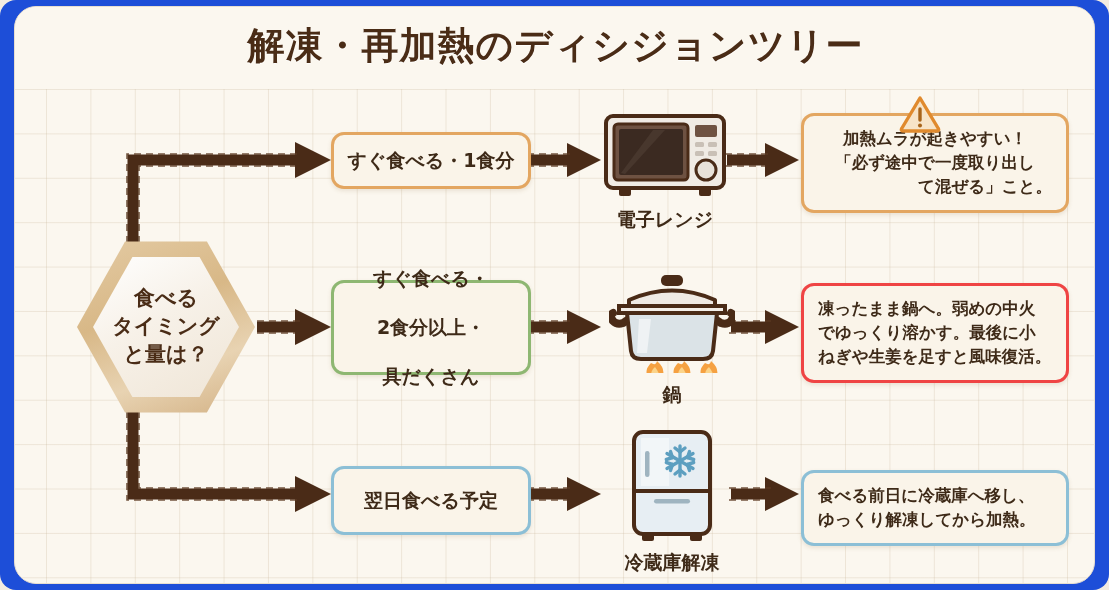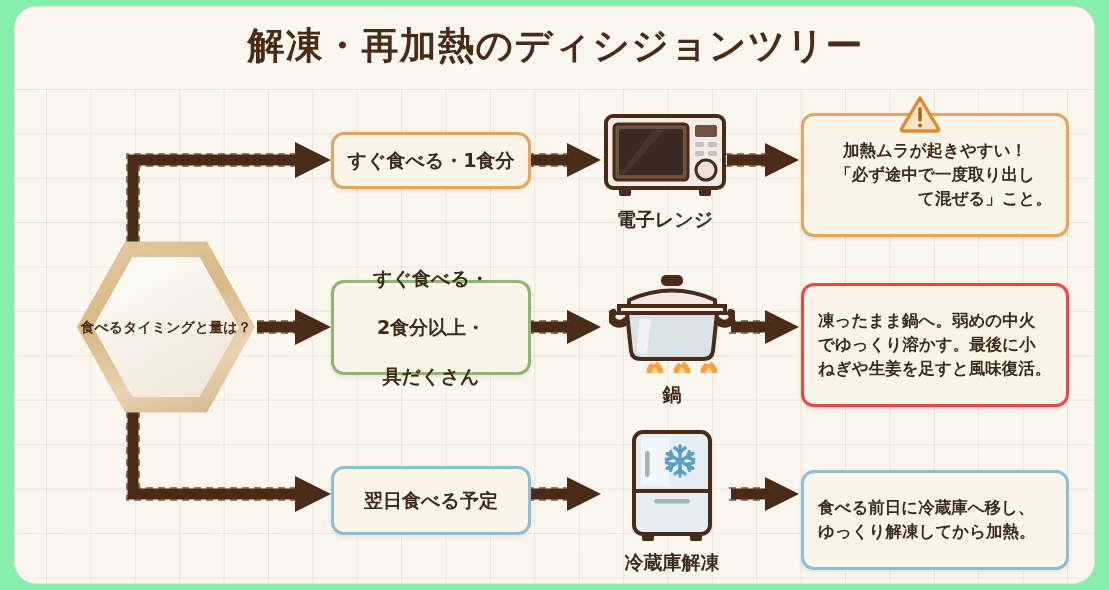--- a/index.html
+++ b/index.html
@@ -8,21 +8,22 @@
     background: #f3ece1;
   }
   body {
     font-family: "DejaVu Sans", "Liberation Sans", sans-serif;
   }
   #stage {
     position: relative;
     width: 1109px;
     height: 590px;
     overflow: hidden;
-    background: #86efac;
+    background: #1d4ed8;
+    border-radius: 16px;
   }
 
   
   .card {
     position: absolute;
     left: 14px;
     top: 6px;
     width: 1081px;
     height: 578px;
     border-radius: 22px;
@@ -84,24 +85,24 @@
   .hex-inner {
     position: absolute;
     left: 16px; top: 16px; right: 16px; bottom: 16px;
     background: linear-gradient(150deg, #ffffff 0%, #f7f1e8 45%, #efe5d6 100%);
     clip-path: polygon(27% 2%, 73% 2%, 100% 50%, 73% 98%, 27% 98%, 0% 50%);
   }
   .hex-text {
     position: absolute;
     inset: 0;
     display: flex;
-    flex-direction: row;
+    flex-direction: column;
     align-items: center;
     justify-content: center;
-    font-size: 14px;
+    font-size: 21px;
     font-weight: bold;
     color: #4a2c16;
     line-height: 1.32;
     text-align: center;
   }
 
   
   .dbox {
     position: absolute;
     box-sizing: border-box;
@@ -118,21 +119,21 @@
   .dbox.orange { border: 3px solid #e3a661; }
   .dbox.green  { border: 3px solid #8eb772; gap: 24px; }
   .dbox.blue   { border: 3px solid #8cbfd6; }
 
   
   .rbox {
     position: absolute;
     box-sizing: border-box;
     border-radius: 13px;
     background: #faf4e9;
-    padding: 23px 14px;
+    padding: 11px 14px;
     font-weight: bold;
     color: #3e2a18;
     line-height: 1.46;
     font-size: 16.5px;
     box-shadow: 0 2px 4px rgba(140,110,70,0.16);
   }
   .rbox.orange { border: 3px solid #e3a661; text-align: center; }
   .rbox.green  { border: 3px solid #ef4444; }
   .rbox.blue   { border: 3px solid #8cbfd6; }
 

